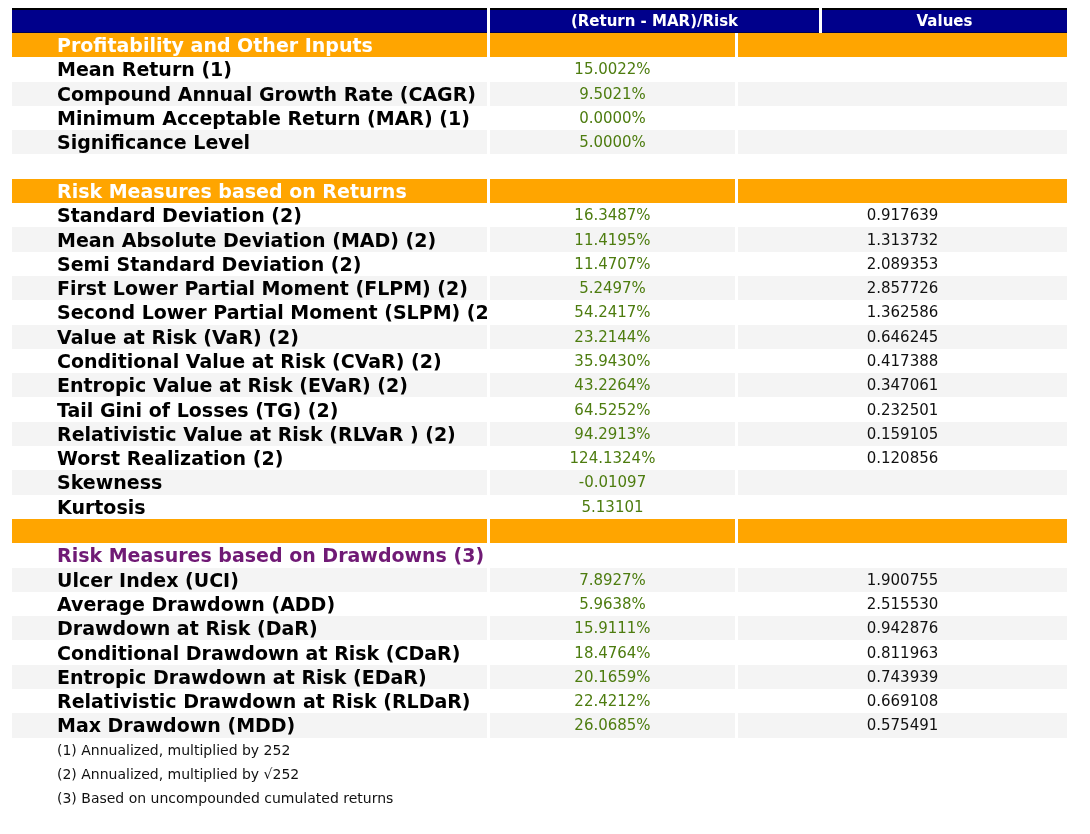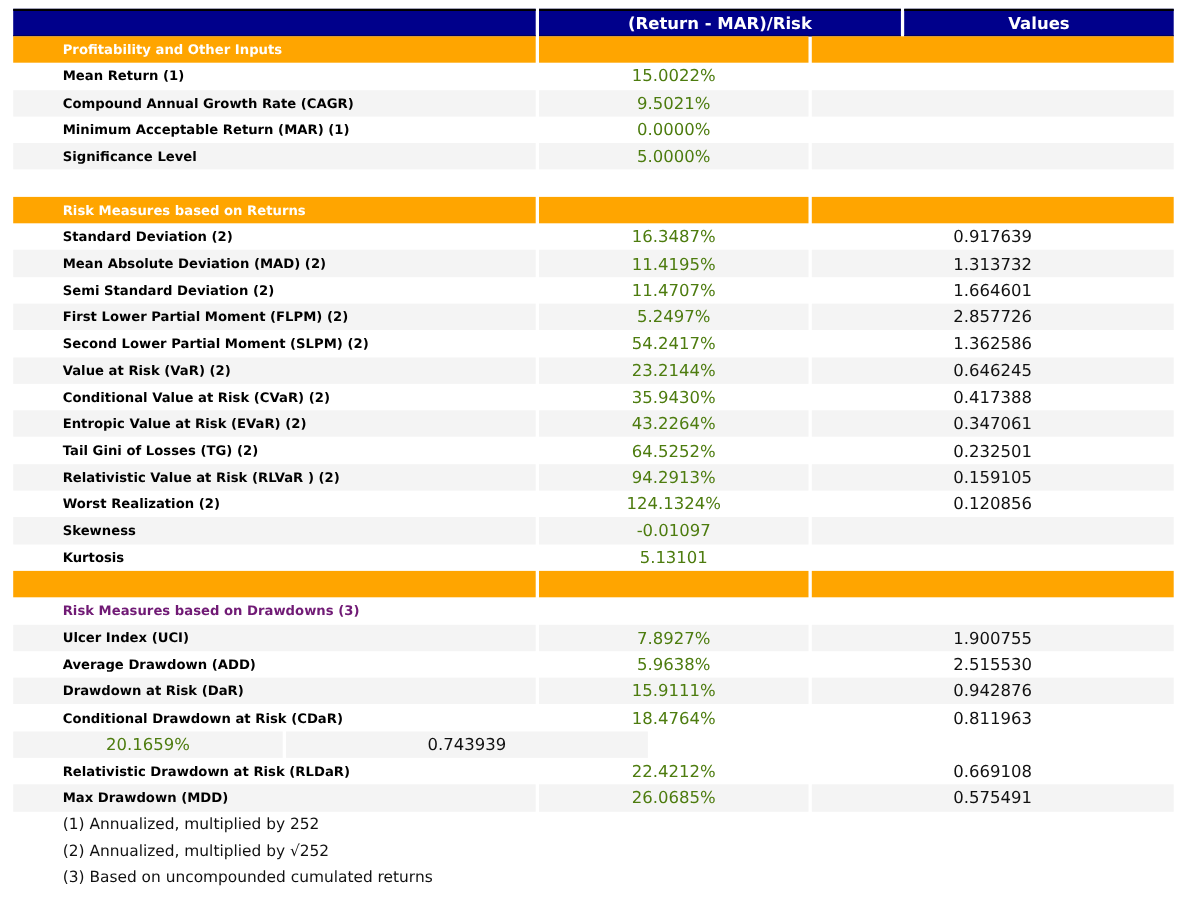--- a/index.html
+++ b/index.html
@@ -11,21 +11,21 @@
   .table{
     position:absolute;left:12px;top:8px;width:1055px;
   }
   .row{
     display:flex;gap:3px;height:24.3px;align-items:stretch;
   }
   .cell{
     box-sizing:border-box;display:flex;align-items:center;
     white-space:nowrap;overflow:hidden;
   }
-  .c1{width:475px;padding-left:45px;font-weight:bold;font-size:12px;color:#000;}
+  .c1{width:475px;padding-left:45px;font-weight:bold;font-size:19px;color:#000;}
   .c2{width:245px;justify-content:center;font-size:15px;color:#4d7c0f;}
   .c3{width:329px;justify-content:center;font-size:15px;color:#111;}
   .row.header{height:25px;}
   .row.header .cell{
     background:#00008b;color:#ffffff;font-weight:bold;font-size:15px;
     border-top:2px solid #000000;border-bottom:1px solid #000050;
     justify-content:center;padding-left:0;
   }
   .section .cell{background:#ffa500;}
   .section .c1{color:#ffffff;}
@@ -89,21 +89,21 @@
         <div class="cell c3">0.917639</div>
       </div>
       <div class="row data stripe">
         <div class="cell c1">Mean Absolute Deviation (MAD) (2)</div>
         <div class="cell c2">11.4195%</div>
         <div class="cell c3">1.313732</div>
       </div>
       <div class="row data">
         <div class="cell c1">Semi Standard Deviation (2)</div>
         <div class="cell c2">11.4707%</div>
-        <div class="cell c3">1.664601</div>
+        <div class="cell c3">2.089353</div>
       </div>
       <div class="row data stripe">
         <div class="cell c1">First Lower Partial Moment (FLPM) (2)</div>
         <div class="cell c2">5.2497%</div>
         <div class="cell c3">2.857726</div>
       </div>
       <div class="row data">
         <div class="cell c1">Second Lower Partial Moment (SLPM) (2)</div>
         <div class="cell c2">54.2417%</div>
         <div class="cell c3">1.362586</div>
@@ -172,20 +172,21 @@
         <div class="cell c1">Drawdown at Risk (DaR)</div>
         <div class="cell c2">15.9111%</div>
         <div class="cell c3">0.942876</div>
       </div>
       <div class="row data">
         <div class="cell c1">Conditional Drawdown at Risk (CDaR)</div>
         <div class="cell c2">18.4764%</div>
         <div class="cell c3">0.811963</div>
       </div>
       <div class="row data stripe">
+        <div class="cell c1">Entropic Drawdown at Risk (EDaR)</div>
         <div class="cell c2">20.1659%</div>
         <div class="cell c3">0.743939</div>
       </div>
       <div class="row data">
         <div class="cell c1">Relativistic Drawdown at Risk (RLDaR)</div>
         <div class="cell c2">22.4212%</div>
         <div class="cell c3">0.669108</div>
       </div>
       <div class="row data stripe">
         <div class="cell c1">Max Drawdown (MDD)</div>

